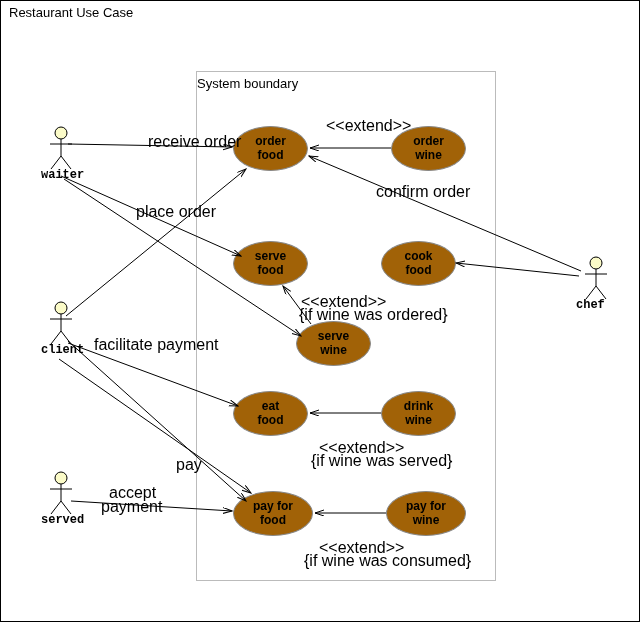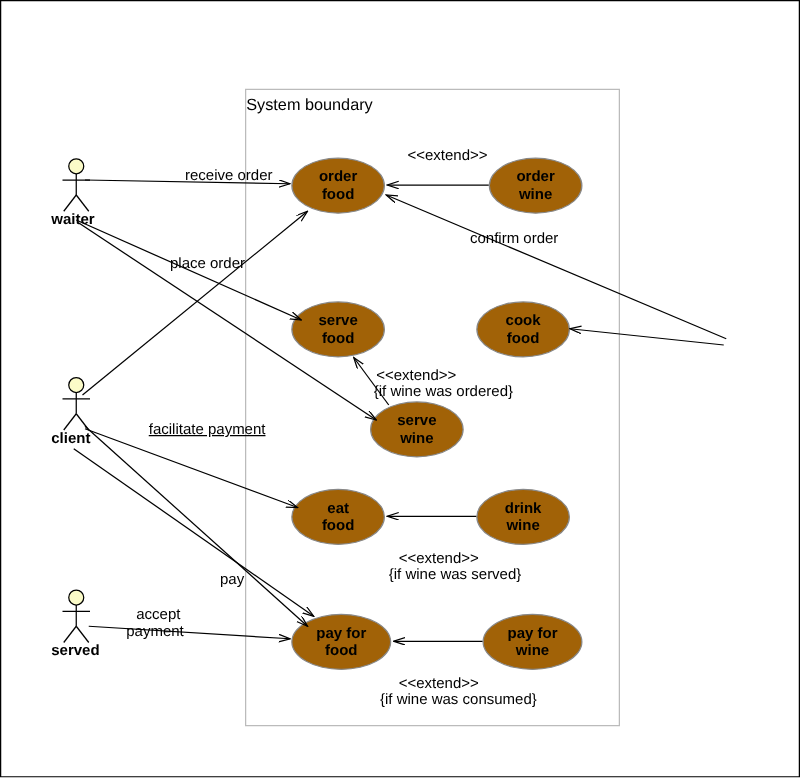--- a/index.html
+++ b/index.html
@@ -28,20 +28,21 @@
   }
   .system-boundary-title {
     position: absolute;
     top: 4px;
     width: 100%;
     font-size: 13px;
   }
   .actor {
     position: absolute;
     width: 40px;
+    font-family: Liberation Mono, monospace;
   }
   .actor svg {
     display: block;
     margin: 0 auto;
   }
   .actor-label {
     font-size: 12px;
     font-weight: bold;
     margin-top: -2px;
     white-space: nowrap;
@@ -57,35 +58,36 @@
     text-align: center;
     font-size: 12px;
     font-weight: bold;
     line-height: 1.1;
     box-sizing: border-box;
     padding: 2px 4px;
     white-space: pre-line;
   }
   .label {
     position: absolute;
-    font-size: 12px;
+    font-size: 16px;
     white-space: nowrap;
     color: #000;
   }
   svg.connectors {
     position: absolute;
     top: 0;
     left: 0;
     pointer-events: none;
   }
 </style>
 </head>
 <body>
 
 <div class="outer-frame">
+  <div class="diagram-title">Restaurant Use Case</div>
 
   <div class="system-boundary" style="left:195px; top:70px; width:300px; height:510px;">
     <div class="system-boundary-title">System boundary</div>
   </div>
 
   <div class="actor" style="left:40px; top:125px;">
     <svg width="26" height="44">
       <circle cx="13" cy="7" r="6" fill="#fbfbc8" stroke="#000"></circle>
       <line x1="13" y1="13" x2="13" y2="30" stroke="#000"></line>
       <line x1="2" y1="18" x2="24" y2="18" stroke="#000"></line>
@@ -110,20 +112,30 @@
     <svg width="26" height="44">
       <circle cx="13" cy="7" r="6" fill="#fbfbc8" stroke="#000"></circle>
       <line x1="13" y1="13" x2="13" y2="30" stroke="#000"></line>
       <line x1="2" y1="18" x2="24" y2="18" stroke="#000"></line>
       <line x1="13" y1="30" x2="3" y2="43" stroke="#000"></line>
       <line x1="13" y1="30" x2="23" y2="43" stroke="#000"></line>
     </svg>
     <div class="actor-label">served</div>
   </div>
 
+  <div class="actor" style="left:575px; top:255px;">
+    <svg width="26" height="44">
+      <circle cx="13" cy="7" r="6" fill="#fbfbc8" stroke="#000"></circle>
+      <line x1="13" y1="13" x2="13" y2="30" stroke="#000"></line>
+      <line x1="2" y1="18" x2="24" y2="18" stroke="#000"></line>
+      <line x1="13" y1="30" x2="3" y2="43" stroke="#000"></line>
+      <line x1="13" y1="30" x2="23" y2="43" stroke="#000"></line>
+    </svg>
+    <div class="actor-label">chef</div>
+  </div>
 
   <div class="usecase" style="left:232px; top:125px; width:75px; height:45px;">order
 food</div>
   <div class="usecase" style="left:390px; top:125px; width:75px; height:45px;">order
 wine</div>
   <div class="usecase" style="left:232px; top:240px; width:75px; height:45px;">serve
 food</div>
   <div class="usecase" style="left:380px; top:240px; width:75px; height:45px;">cook
 food</div>
   <div class="usecase" style="left:295px; top:320px; width:75px; height:45px;">serve
@@ -133,21 +145,21 @@
   <div class="usecase" style="left:380px; top:390px; width:75px; height:45px;">drink
 wine</div>
   <div class="usecase" style="left:232px; top:490px; width:80px; height:45px;">pay for
 food</div>
   <div class="usecase" style="left:385px; top:490px; width:80px; height:45px;">pay for
 wine</div>
 
   <div class="label" style="left:110px; top:132px;margin-left:37px;">receive order</div>
   <div class="label" style="left:135px; top:202px;">place order</div>
   <div class="label" style="left:375px; top:182px;">confirm order</div>
-  <div class="label" style="left:118px; top:335px;text-decoration:underline;">facilitate payment</div>
+  <div class="label" style="left:93px; top:335px;">facilitate payment</div>
   <div class="label" style="left:175px; top:455px;">pay</div>
   <div class="label" style="left:108px; top:483px;">accept</div>
   <div class="label" style="left:100px; top:497px;">payment</div>
 
   <div class="label" style="left:325px; top:116px;">&lt;&lt;extend&gt;&gt;</div>
   <div class="label" style="left:300px; top:292px;">&lt;&lt;extend&gt;&gt;</div>
   <div class="label" style="left:298px; top:305px;">{if wine was ordered}</div>
   <div class="label" style="left:318px; top:438px;">&lt;&lt;extend&gt;&gt;</div>
   <div class="label" style="left:310px; top:451px;">{if wine was served}</div>
   <div class="label" style="left:318px; top:538px;">&lt;&lt;extend&gt;&gt;</div>

